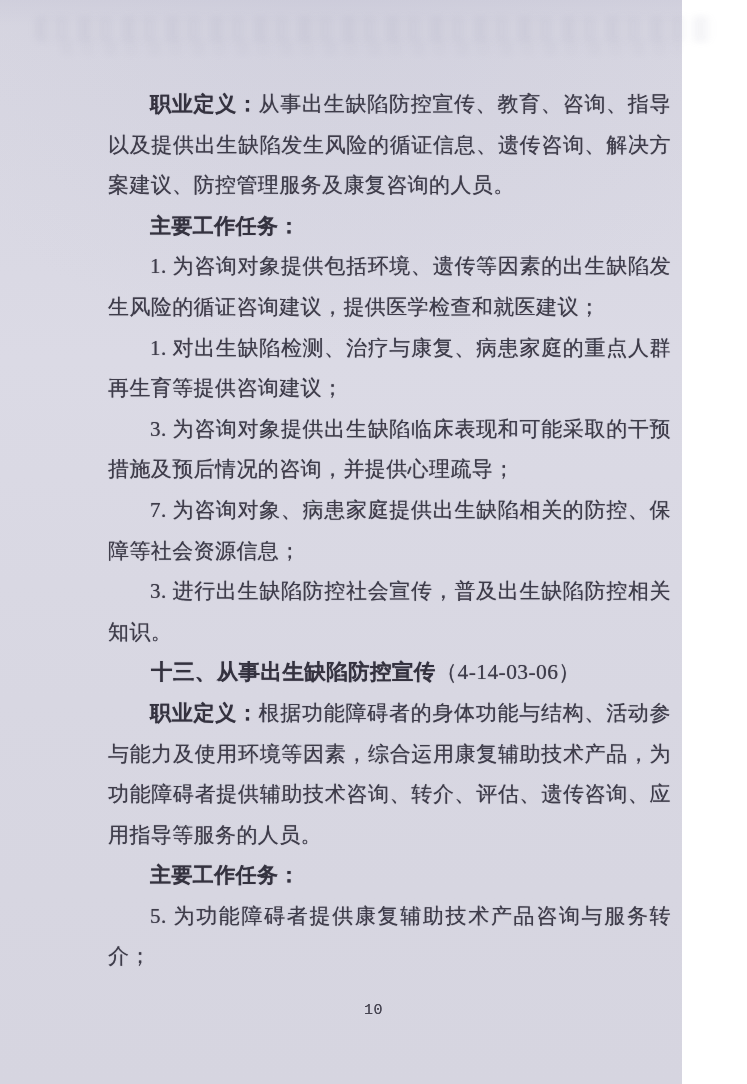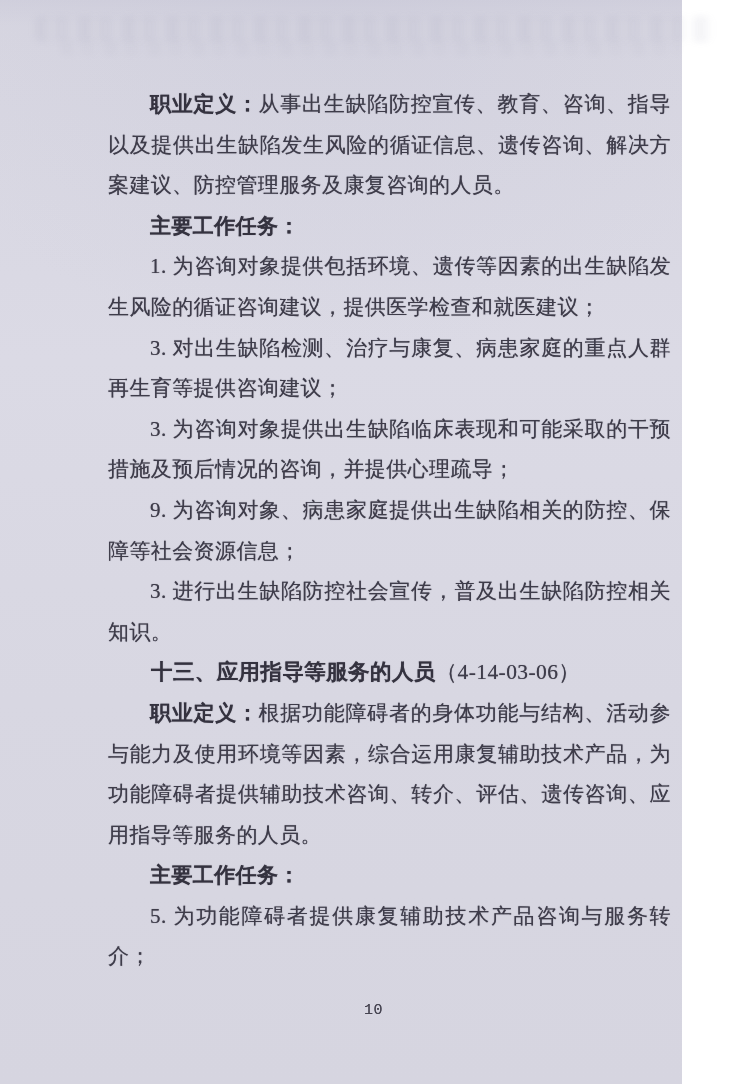--- a/index.html
+++ b/index.html
@@ -95,26 +95,26 @@
   <div class="bleed-band"></div>
   <div class="bleed-band second"></div>
 
   <div class="content">
 
     <p class="para"><span class="b-label">职业定义：</span><span>从事出生缺陷防控宣传、教育、咨询、指导以及提供出生缺陷发生风险的循证信息、遗传咨询、解决方案建议、防控管理服务及康复咨询的人员。</span></p>
 
     <p class="para b-label">主要工作任务：</p>
 
     <p class="para">1. 为咨询对象提供包括环境、遗传等因素的出生缺陷发生风险的循证咨询建议，提供医学检查和就医建议；</p>
-    <p class="para">3. 对出生缺陷检测、治疗与康复、病患家庭的重点人群再生育等提供咨询建议；</p>
+    <p class="para">1. 对出生缺陷检测、治疗与康复、病患家庭的重点人群再生育等提供咨询建议；</p>
     <p class="para">3. 为咨询对象提供出生缺陷临床表现和可能采取的干预措施及预后情况的咨询，并提供心理疏导；</p>
-    <p class="para">9. 为咨询对象、病患家庭提供出生缺陷相关的防控、保障等社会资源信息；</p>
+    <p class="para">7. 为咨询对象、病患家庭提供出生缺陷相关的防控、保障等社会资源信息；</p>
     <p class="para">3. 进行出生缺陷防控社会宣传，普及出生缺陷防控相关知识。</p>
 
-    <p class="para heading"><span class="b-label">十三、应用指导等服务的人员</span><span class="code">（4-14-03-06）</span></p>
+    <p class="para heading"><span class="b-label">十三、从事出生缺陷防控宣传</span><span class="code">（4-14-03-06）</span></p>
 
     <p class="para"><span class="b-label">职业定义：</span><span>根据功能障碍者的身体功能与结构、活动参与能力及使用环境等因素，综合运用康复辅助技术产品，为功能障碍者提供辅助技术咨询、转介、评估、遗传咨询、应用指导等服务的人员。</span></p>
 
     <p class="para b-label">主要工作任务：</p>
 
     <p class="para">5. 为功能障碍者提供康复辅助技术产品咨询与服务转介；</p>
 
   </div>
 
   <div class="footer">10</div>

